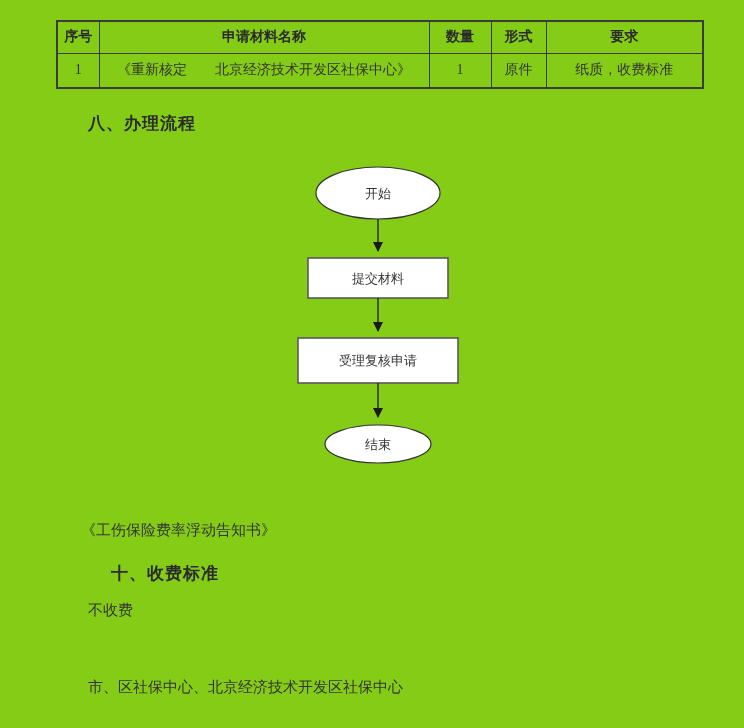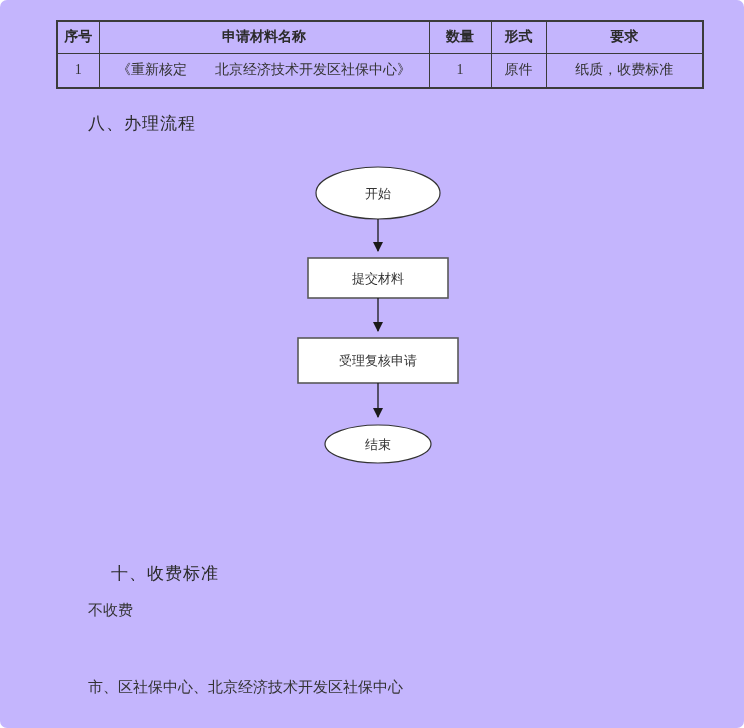--- a/index.html
+++ b/index.html
@@ -7,22 +7,21 @@
   body {
     background: #ffffff;
     font-family: "Liberation Serif", serif;
     color: #333333;
     position: relative;
     overflow: hidden;
   }
   .page {
     position: absolute;
     inset: 0;
-    background: #c4b5fd;
-    border-radius: 7px;
+    background: #84cc16;
   }
 
   
   table.materials {
     position: absolute;
     left: 56px;
     top: 20px;
     width: 646px;
     border-collapse: collapse;
     table-layout: fixed;
@@ -48,21 +47,21 @@
     font-family: "Liberation Serif", serif;
     font-size: 14px;
     color: #333333;
   }
 
   
   .sec-title {
     position: absolute;
     left: 88px;
     font-family: "Liberation Sans", sans-serif;
-    font-weight: normal;
+    font-weight: bold;
     font-size: 17px;
     line-height: 24px;
     color: #2b2b2b;
     letter-spacing: 1px;
     white-space: nowrap;
   }
   .sec-body {
     position: absolute;
     left: 88px;
     font-family: "Liberation Serif", serif;
@@ -151,19 +150,20 @@
 
     <rect class="node-rect" x="38" y="183" width="160" height="45"></rect>
     <text class="node-label" x="118" y="210">受理复核申请</text>
 
     <line class="edge" x1="118" y1="228" x2="118" y2="262" marker-end="url(#arrowhead)"></line>
 
     <ellipse class="node-ellipse" cx="118" cy="289" rx="53" ry="19"></ellipse>
     <text class="node-label" x="118" y="294">结束</text>
   </svg>
 
+  <div class="sec-body" id="body-9">《工伤保险费率浮动告知书》</div>
 
   <div class="sec-title" id="title-10">十、收费标准</div>
   <div class="sec-body" id="body-10">不收费</div>
 
   <div class="sec-body" id="body-11">市、区社保中心、北京经济技术开发区社保中心</div>
 
 </div>
 
 </body></html>

